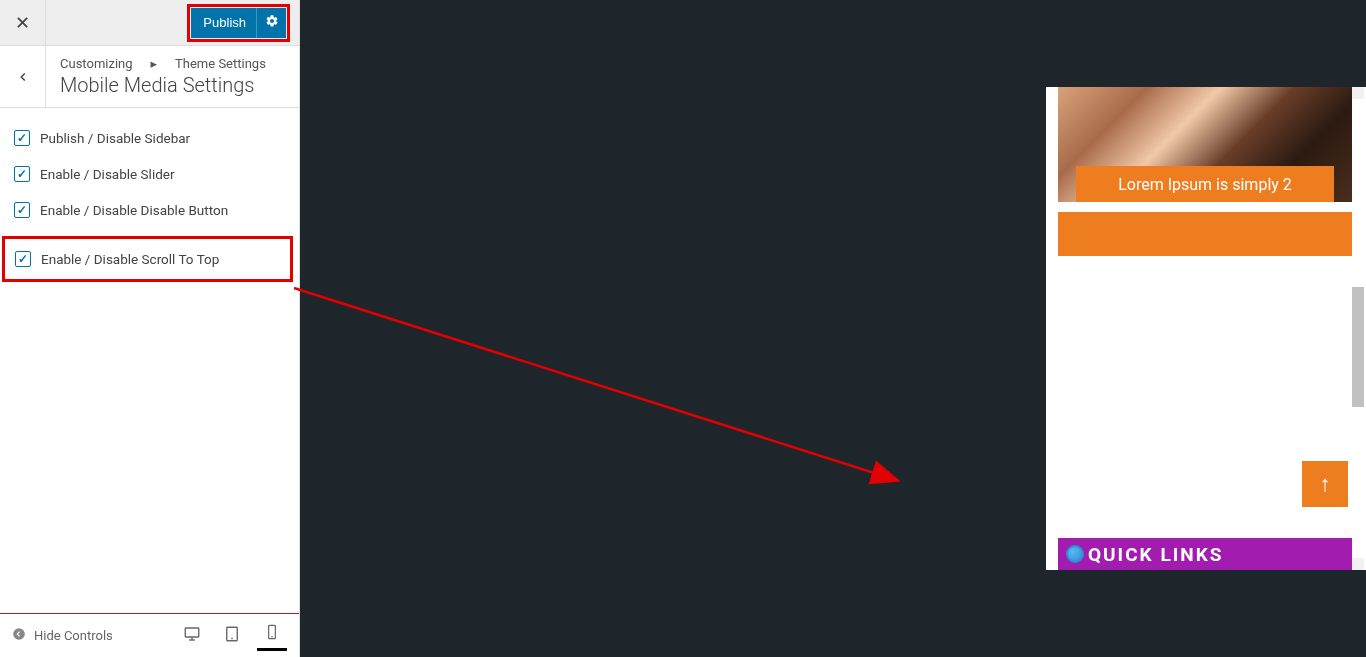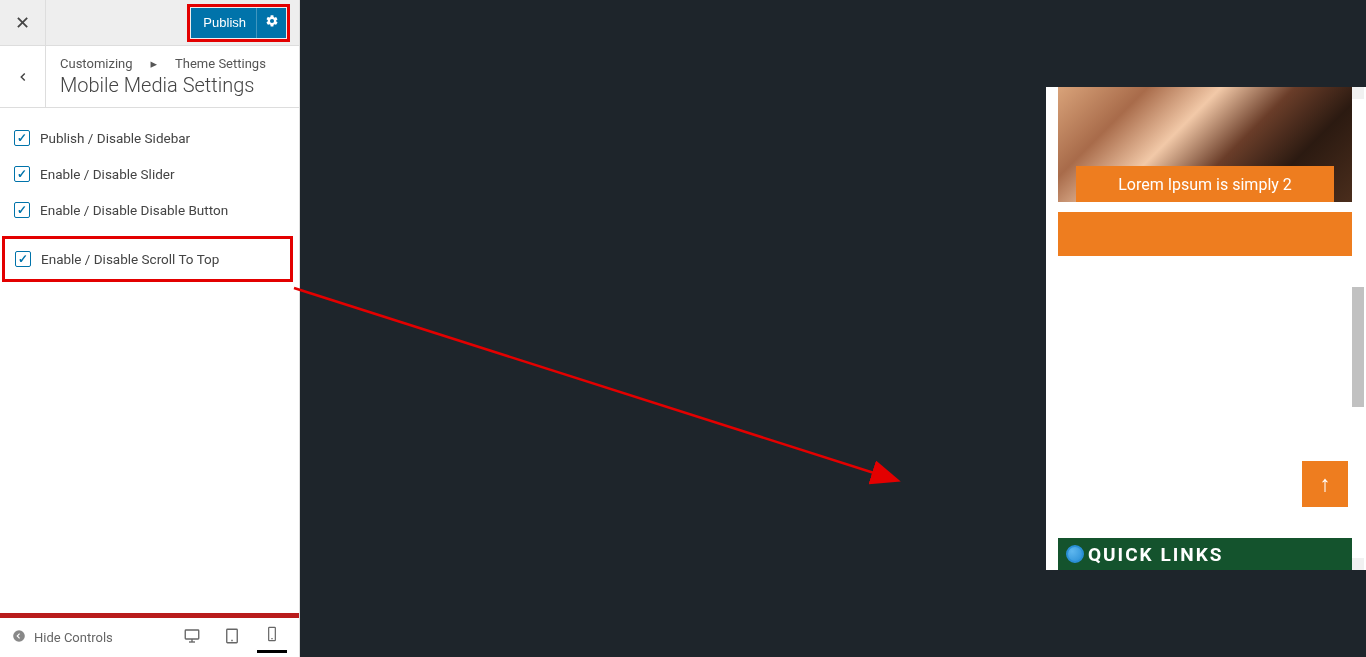--- a/index.html
+++ b/index.html
@@ -129,21 +129,21 @@
   align-items: center;
   justify-content: center;
   color: #0073aa;
   font-size: 12px;
   font-weight: bold;
   background: #fff;
 }
 .sidebar-footer {
   margin-top: auto;
   height: 44px;
-  border-top: 5px solid #b91c1c;
+  border-top: 1px solid #b91c1c;
   display: flex;
   align-items: center;
   padding: 0 12px;
   gap: 18px;
   justify-content: flex-end;
 }
 .hide-controls {
   display: flex;
   align-items: center;
   gap: 8px;
@@ -222,21 +222,21 @@
   display: flex;
   align-items: center;
   justify-content: center;
   font-size: 22px;
   font-weight: bold;
 }
 .footer-strip {
   position: absolute;
   left: 12px; right: 14px; bottom: 0;
   height: 32px;
-  background: #14532d;
+  background: #a21caf;
   color: #fff;
   display: flex;
   align-items: center;
   padding: 0 8px;
   font-size: 19px;
   font-weight: 700;
   letter-spacing: 2px;
   overflow: hidden;
 }
 .footer-globe {

